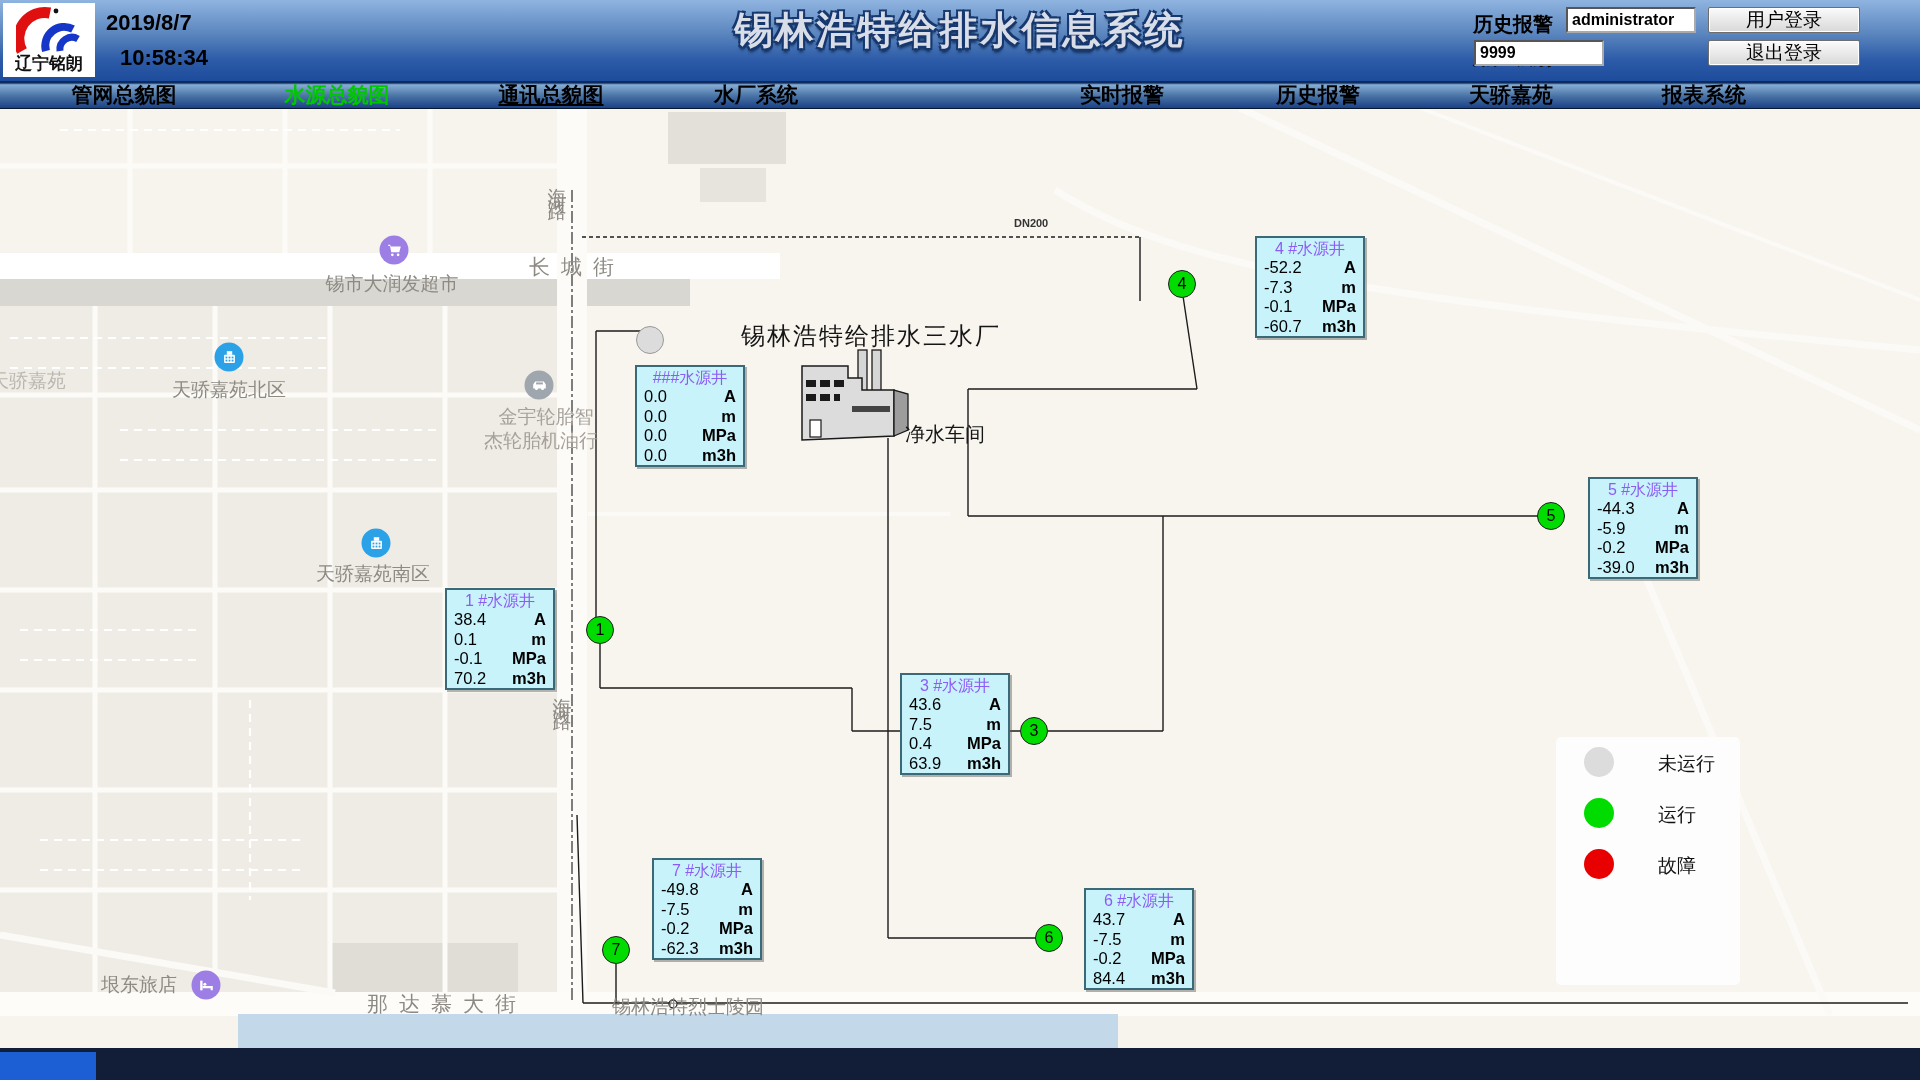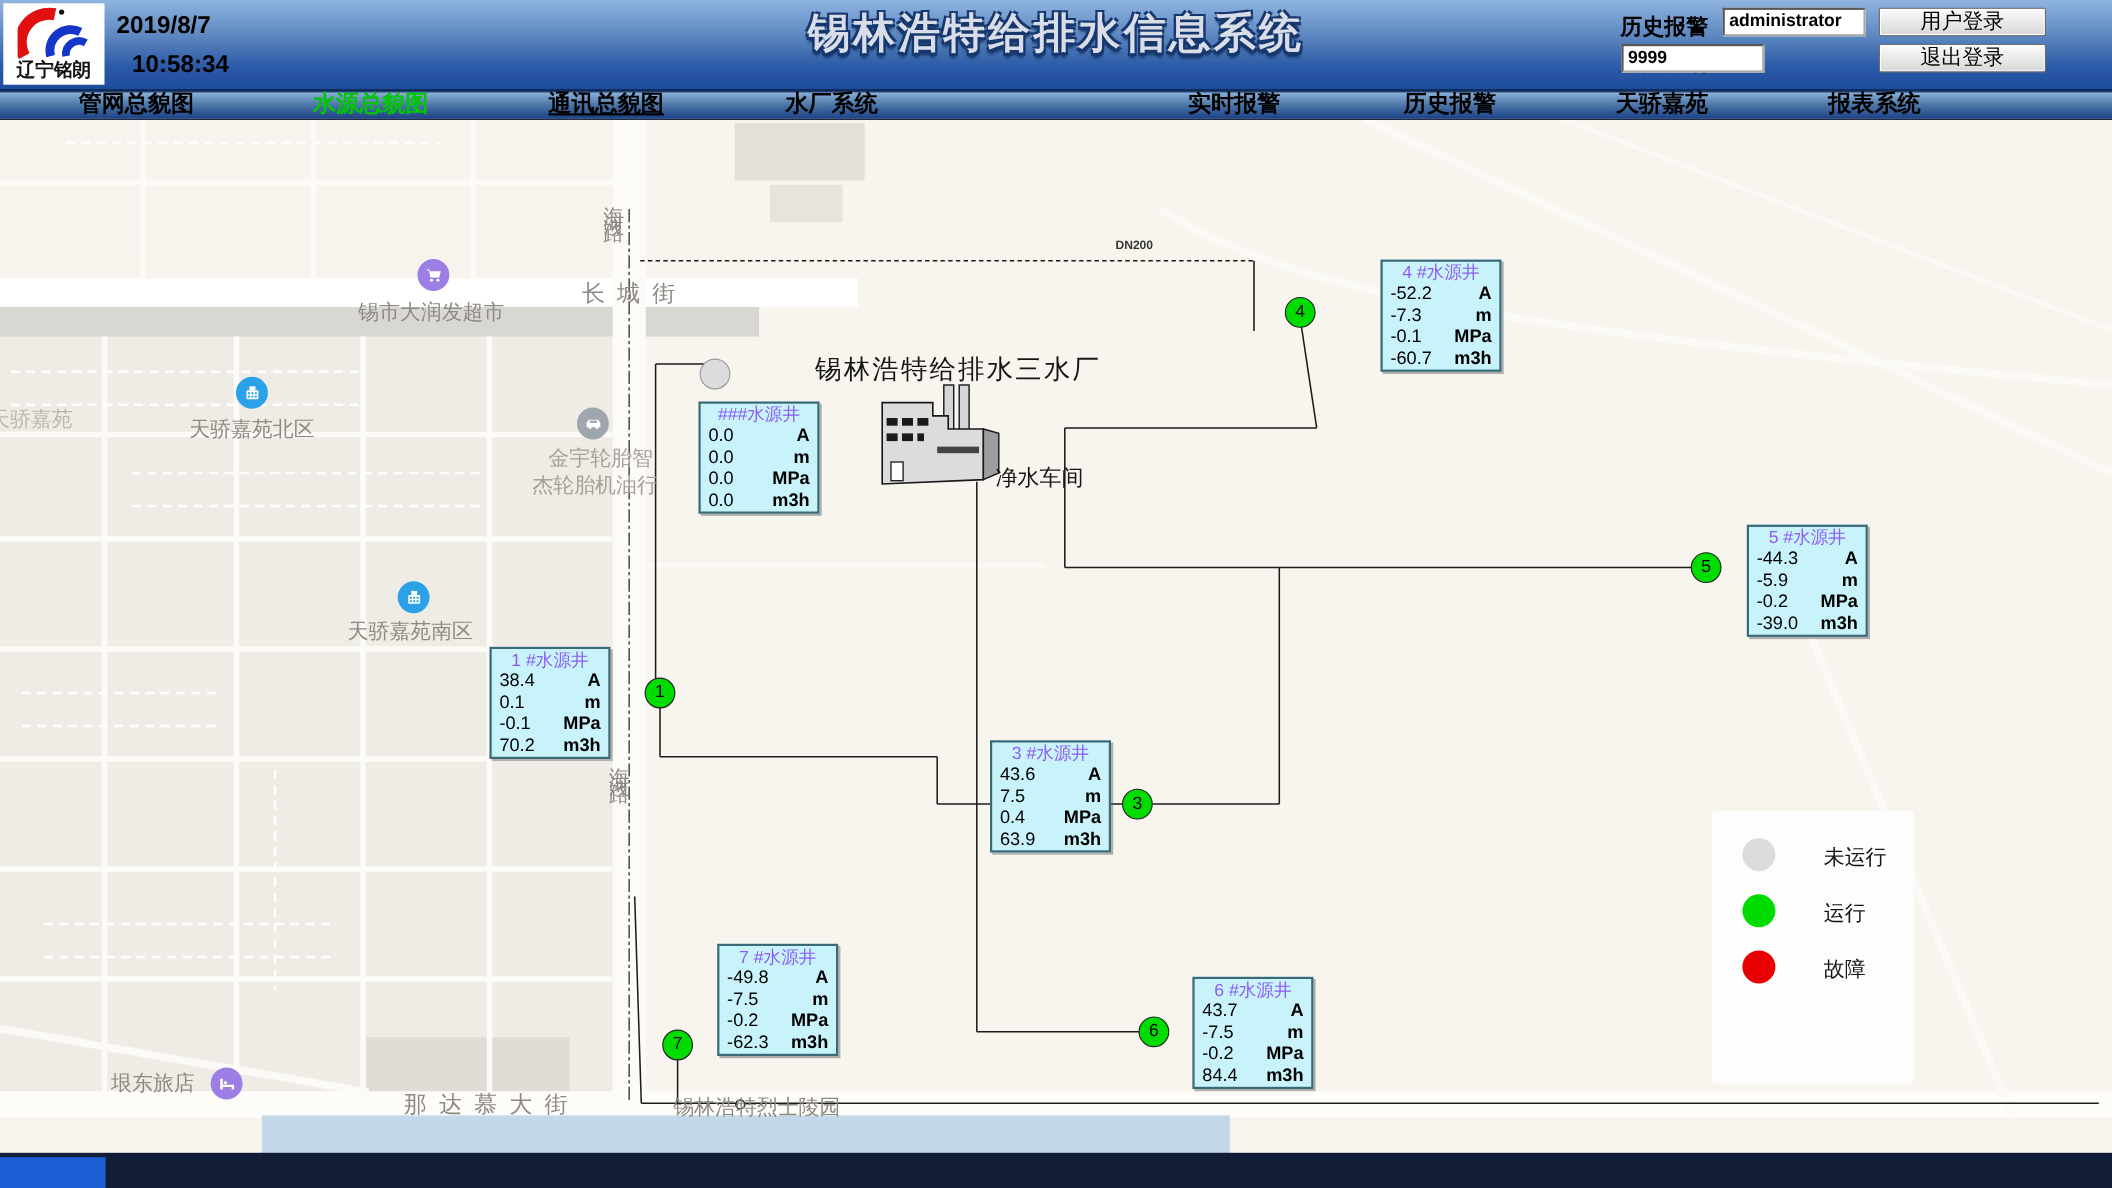--- a/index.html
+++ b/index.html
@@ -56,21 +56,21 @@
   .wb-title{text-align:center;font-size:16px;color:#8b5cf6;padding-top:2px;line-height:18px;white-space:nowrap;}
   .wb-row{display:flex;justify-content:space-between;padding:0 7px;line-height:19.5px;font-size:16.5px;color:#000;}
   .wb-unit{font-weight:bold;}
 
   .well-circle{position:absolute;width:26px;height:26px;border-radius:50%;z-index:6;cursor:pointer;
                font-size:16px;color:#000;text-align:center;line-height:25px;border:1px solid #1e1e1e;}
   .wc-run{background:#00DC00;}
   .wc-stop{background:#DCDCDC;border-color:#9a9a9a;}
 
   .legend{position:absolute;left:1556px;top:737px;width:184px;height:248px;background:#FDFDFD;
-          border-radius:5px;z-index:3;padding-top:15px;box-sizing:border-box;}
+          border-radius:5px;z-index:3;padding-top:0;box-sizing:border-box;}
   .legend-row{position:relative;height:51px;}
   .legend-dot{position:absolute;left:28px;top:10px;width:30px;height:30px;border-radius:50%;}
   .legend-ring{width:20px;height:20px;background:#fff;border:5px solid #FF2BFF;}
   .legend-lbl{position:absolute;left:102px;top:14px;font-size:19px;color:#111;}
 </style>
 </head>
 <body>
 
 <svg class="map-svg" width="1920" height="972" viewBox="0 108 1920 972">
   <g>

